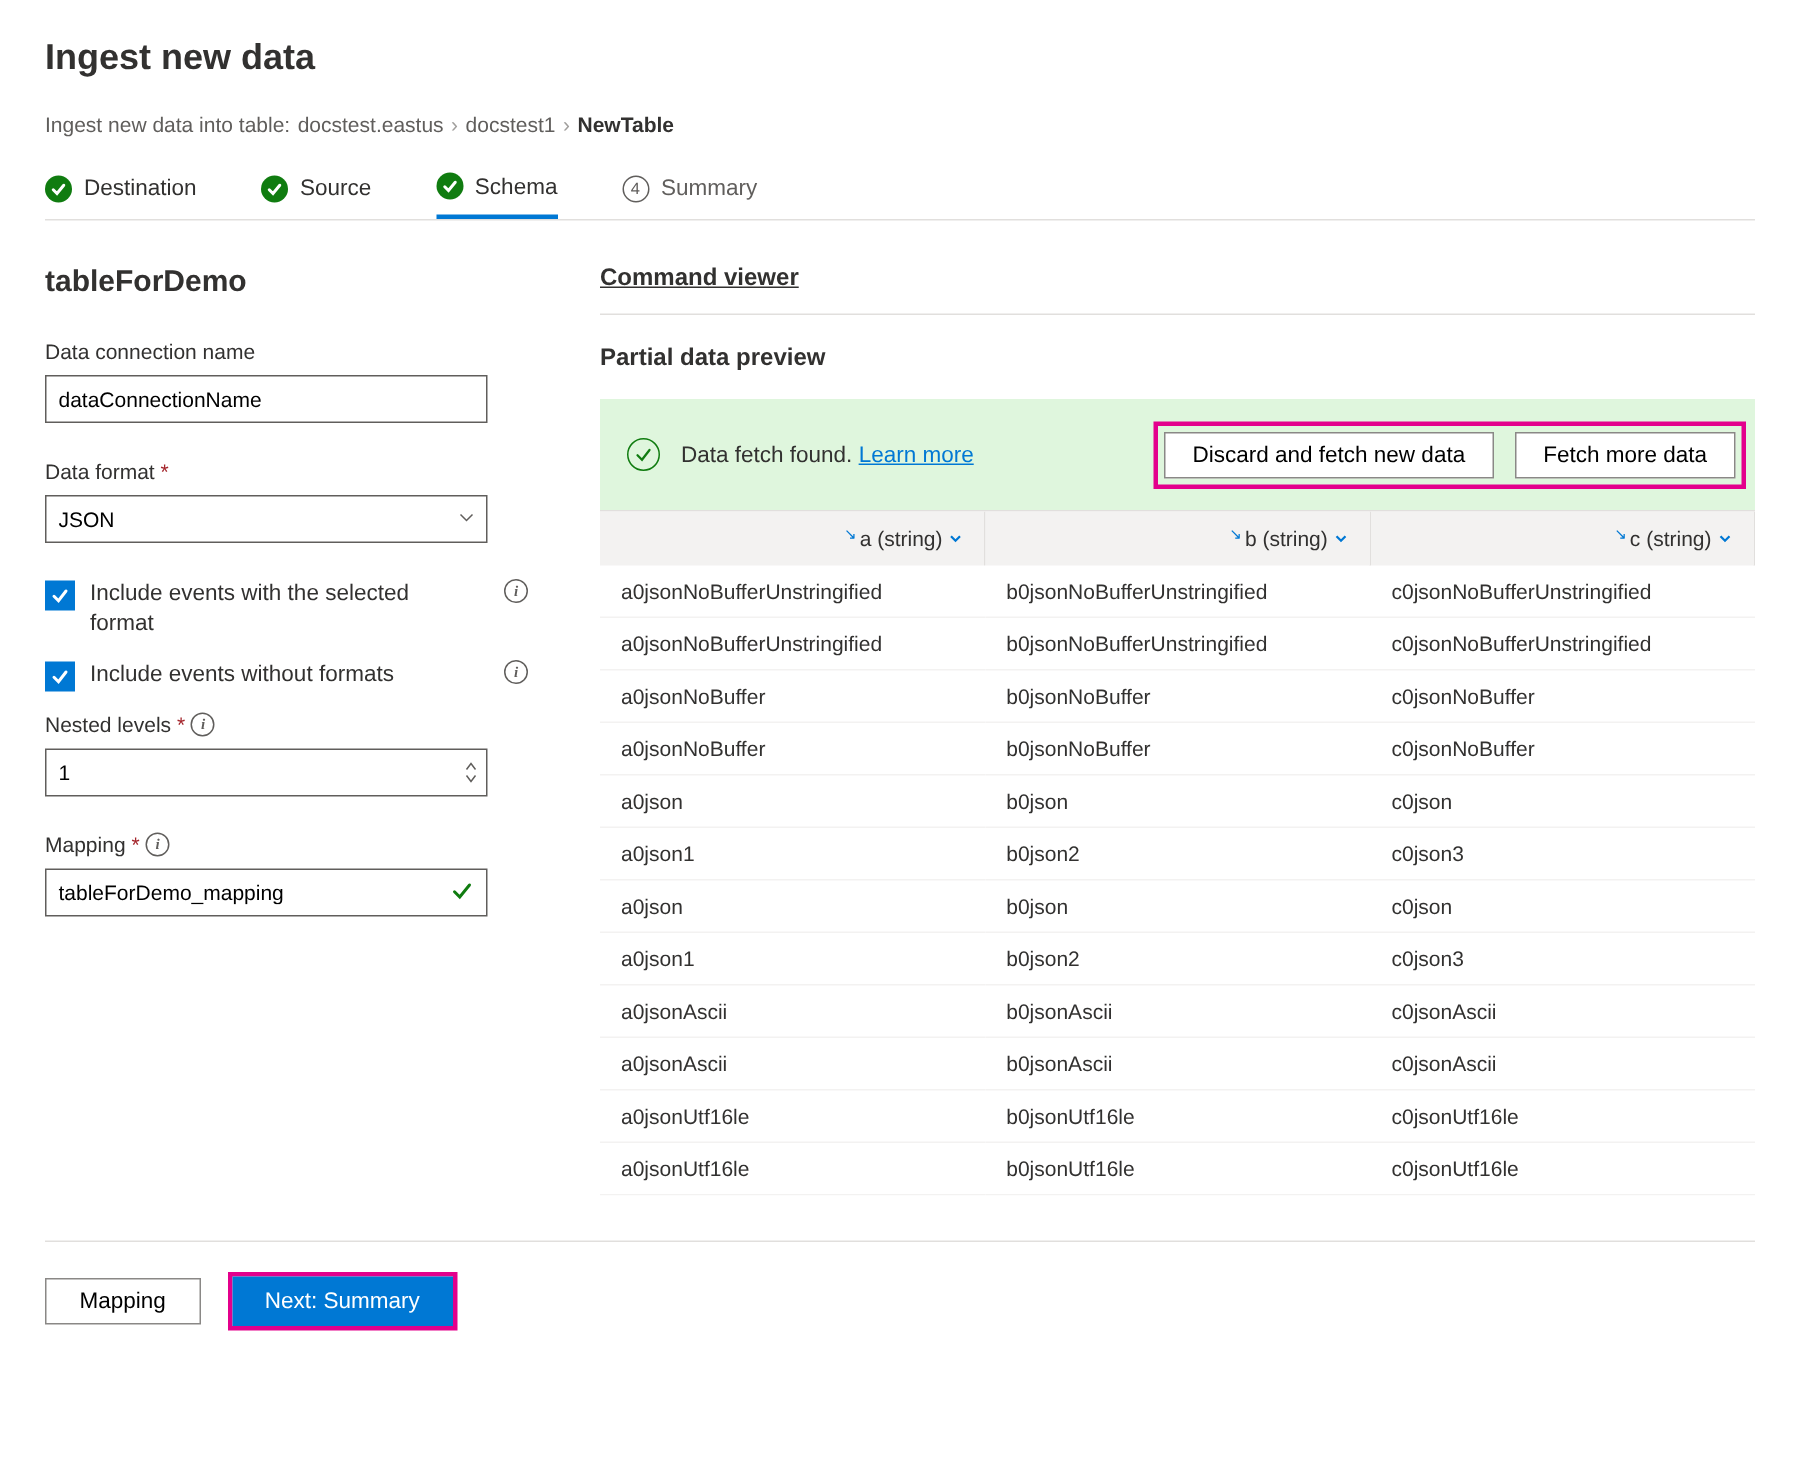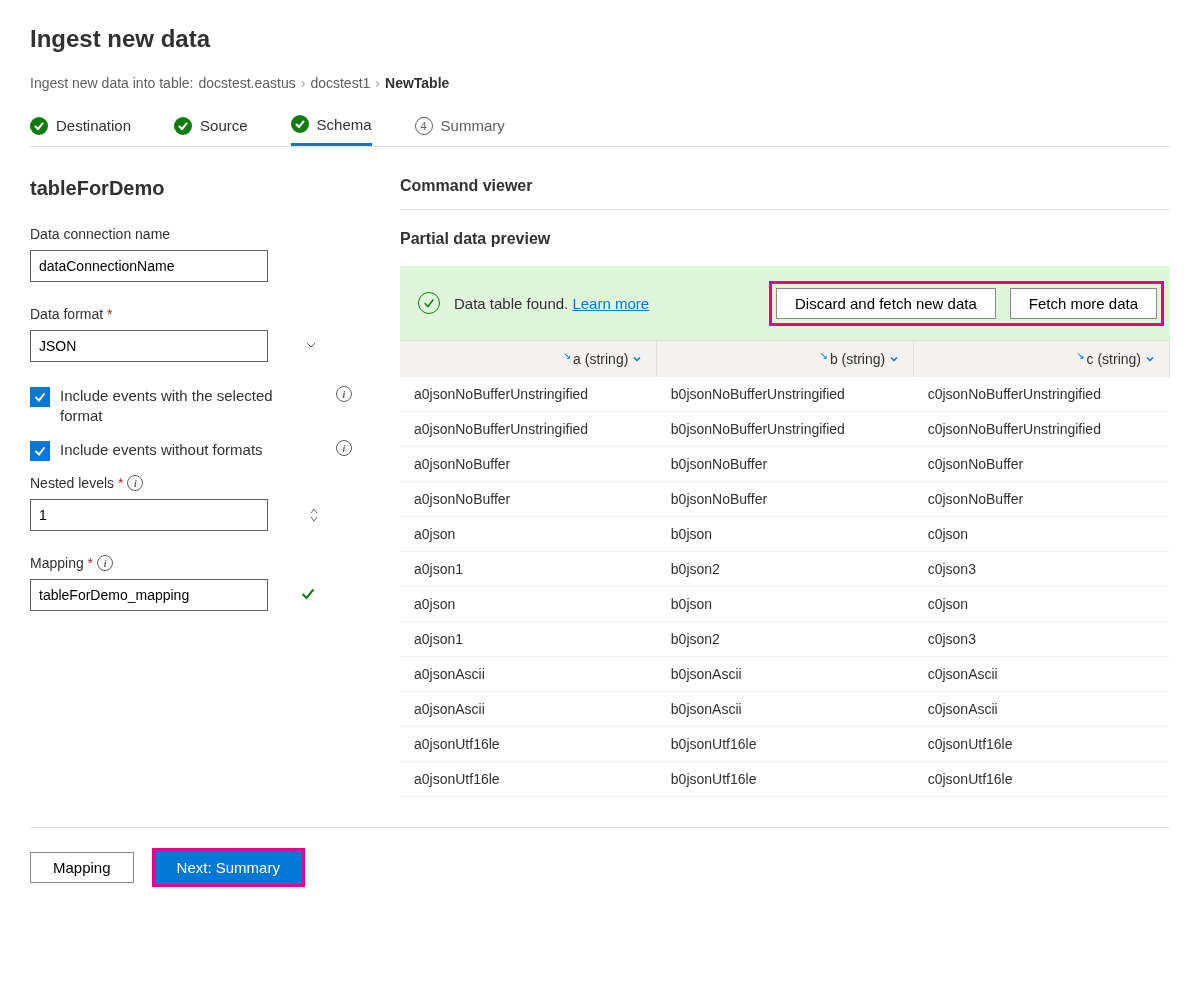--- a/index.html
+++ b/index.html
@@ -51,21 +51,21 @@
   .content { display:flex; gap:40px; }
   .sidebar { width: 330px; flex-shrink:0; }
   .main { flex:1; min-width:0; }
 
   .panel-title { font-size:20px; font-weight:600; margin-bottom: 26px; }
 
   .field { margin-bottom: 24px; }
   .field-label { display:block; font-size:14px; margin-bottom:8px; }
   .req { color:#a4262c; }
   .text-input, .select-input {
-    width: 238px;
+    width: 295px;
     height: 32px;
     padding: 4px 8px;
     border: 1px solid #605e5c;
     font-family: inherit;
     font-size: 14px;
     background:#fff;
   }
   .select-wrap { position:relative; width:295px; display:flex; align-items:center; }
   .select-wrap .caret {
     position:absolute; right:8px; pointer-events:none;
@@ -92,21 +92,21 @@
     width:16px; height:16px; border:1px solid #605e5c; border-radius:50%;
     font-size:10px; display:inline-flex; align-items:center; justify-content:center;
     color:#605e5c; font-style:italic; font-family:serif; font-weight:bold;
     margin-left:4px;
   }
   .info-abs { position:absolute; right:8px; top:0; }
 
   .sub-label { font-size:14px; margin-bottom:8px; display:flex; align-items:center; }
 
   .section-title { font-size:16px; font-weight:600; margin-bottom:18px; }
-  .cmd-viewer { border-bottom:1px solid #e1dfdd; padding-bottom:14px; margin-bottom:20px; }
+  .cmd-viewer { border-bottom:1px solid #e1dfdd; padding-bottom:14px; margin-bottom:20px;text-decoration:underline; }
 
   .alert {
     background:#dff6dd;
     padding: 26px 18px;
     display:flex; align-items:center; gap:14px;
     margin-bottom:0;
     position:relative;
   }
   .alert .succ-icon {
     width:22px; height:22px; border:1.5px solid #107c10; border-radius:50%;
@@ -282,21 +282,21 @@
     <div class="section-title cmd-viewer">Command viewer</div>
     <div class="section-title">Partial data preview</div>
 
     <div class="alert">
       <span class="succ-icon">
         <svg width="14" height="14" viewBox="0 0 14 14" fill="none" stroke-width="1.5" stroke-linecap="round">
             <path d="M3 7.5 L6 10.5 L11 4"></path>
           </svg>
       </span>
       <span class="alert-text">
-        <span>Data table found.</span>
+        <span>Data fetch found.</span>
         <a>Learn more</a>
       </span>
       <span class="highlight-box">
         <button class="btn-secondary">Discard and fetch new data</button>
         <button class="btn-secondary">Fetch more data</button>
       </span>
     </div>
 
     <div class="table-wrap">
       <table>

